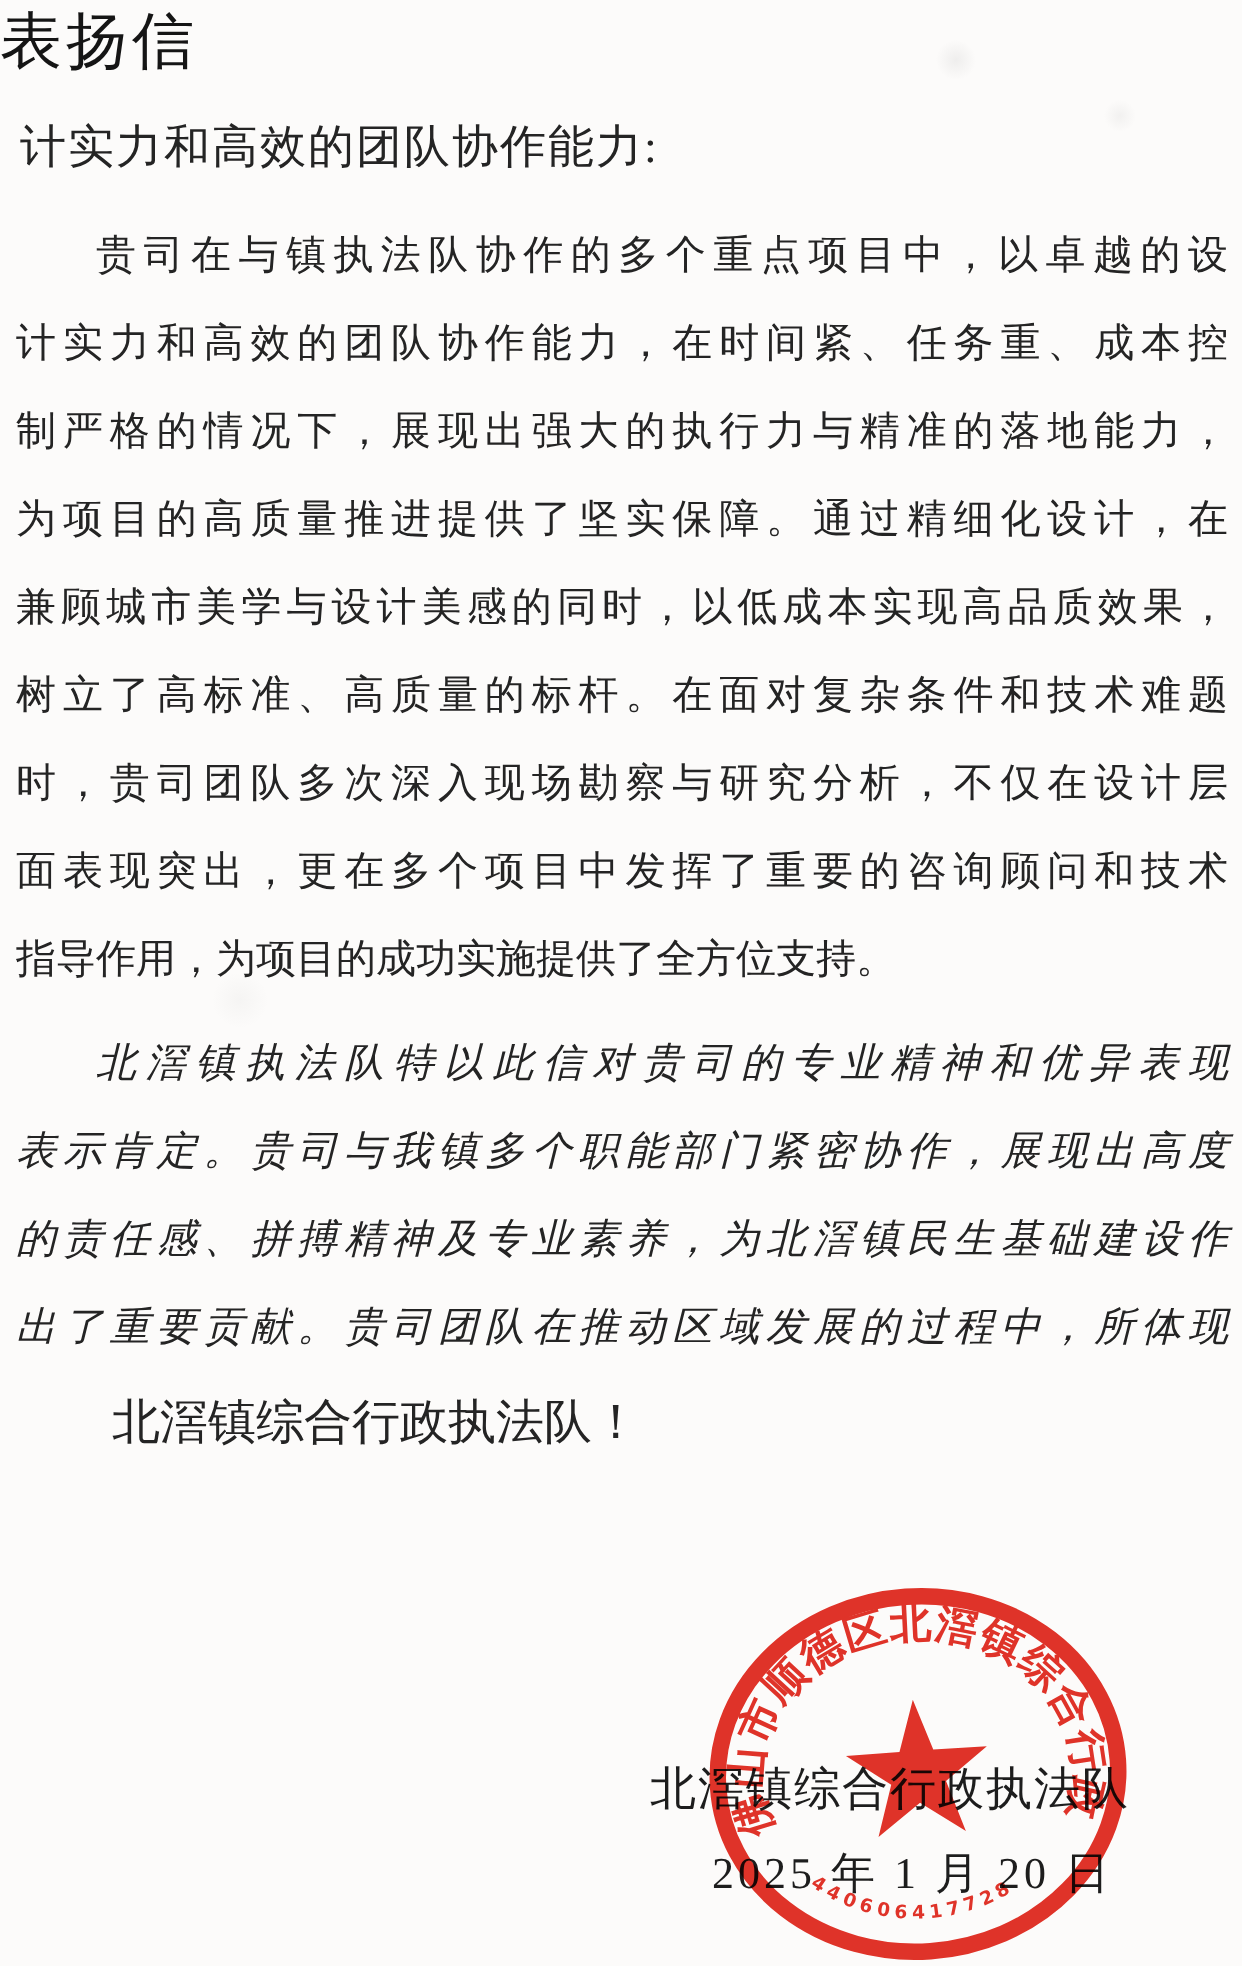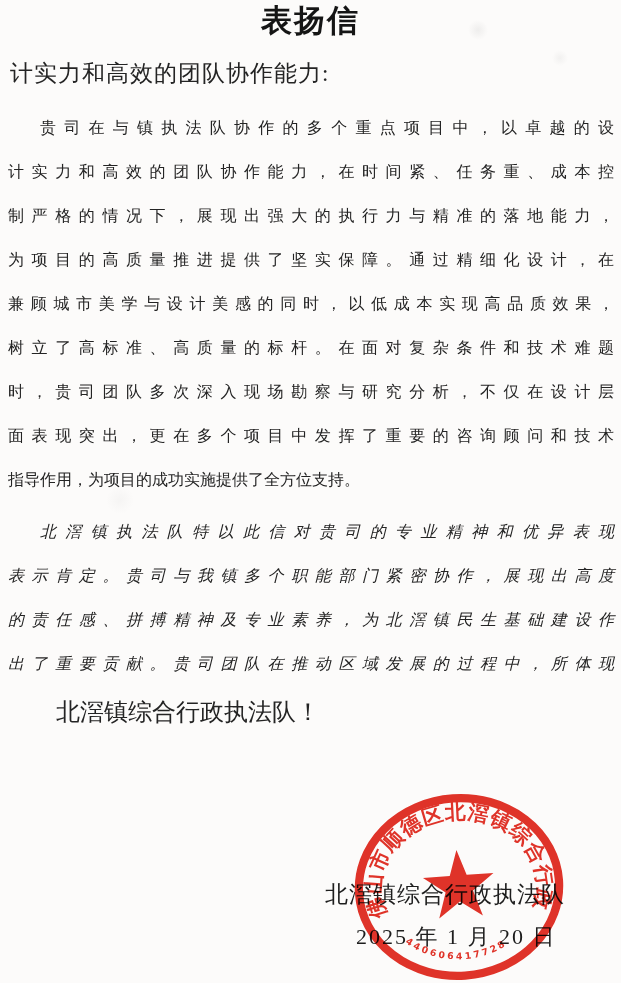--- a/index.html
+++ b/index.html
@@ -18,23 +18,22 @@
       radial-gradient(circle at 560px 58px, rgba(120,120,120,0.08), rgba(120,120,120,0) 8px),
       radial-gradient(circle at 120px 500px, rgba(120,120,120,0.05), rgba(120,120,120,0) 14px);
     font-family: "Liberation Serif", "DejaVu Serif", serif;
     color: #242424;
   }
   .title {
     position: absolute;
     top: 0px;
     left: 0;
     width: 100%;
-    text-align: center;
     font-size: 31px;
-    font-weight: bold;
+    font-weight: normal;
     letter-spacing: 2px;
     color: #151515;
   }
   .salutation {
     position: absolute;
     top: 58px;
     left: 10px;
     font-size: 23px;
     letter-spacing: 1px;
     color: #242424;
@@ -43,21 +42,21 @@
     position: absolute;
     top: 106px;
     left: 8px;
     right: 7px;
   }
   .para { margin: 0; padding: 0; }
   .para-2 { margin-top: 8px; font-style: italic; }
   .line {
     height: 44px;
     line-height: 44px;
-    font-size: 16px;
+    font-size: 20px;
     white-space: nowrap;
     text-align: justify;
     text-align-last: justify;
     text-justify: inter-character;
     color: #242424;
   }
   .line.first { text-indent: 2em; }
   .line.last { text-align-last: left; white-space: normal; }
   .closing {
     margin-top: 4px;

